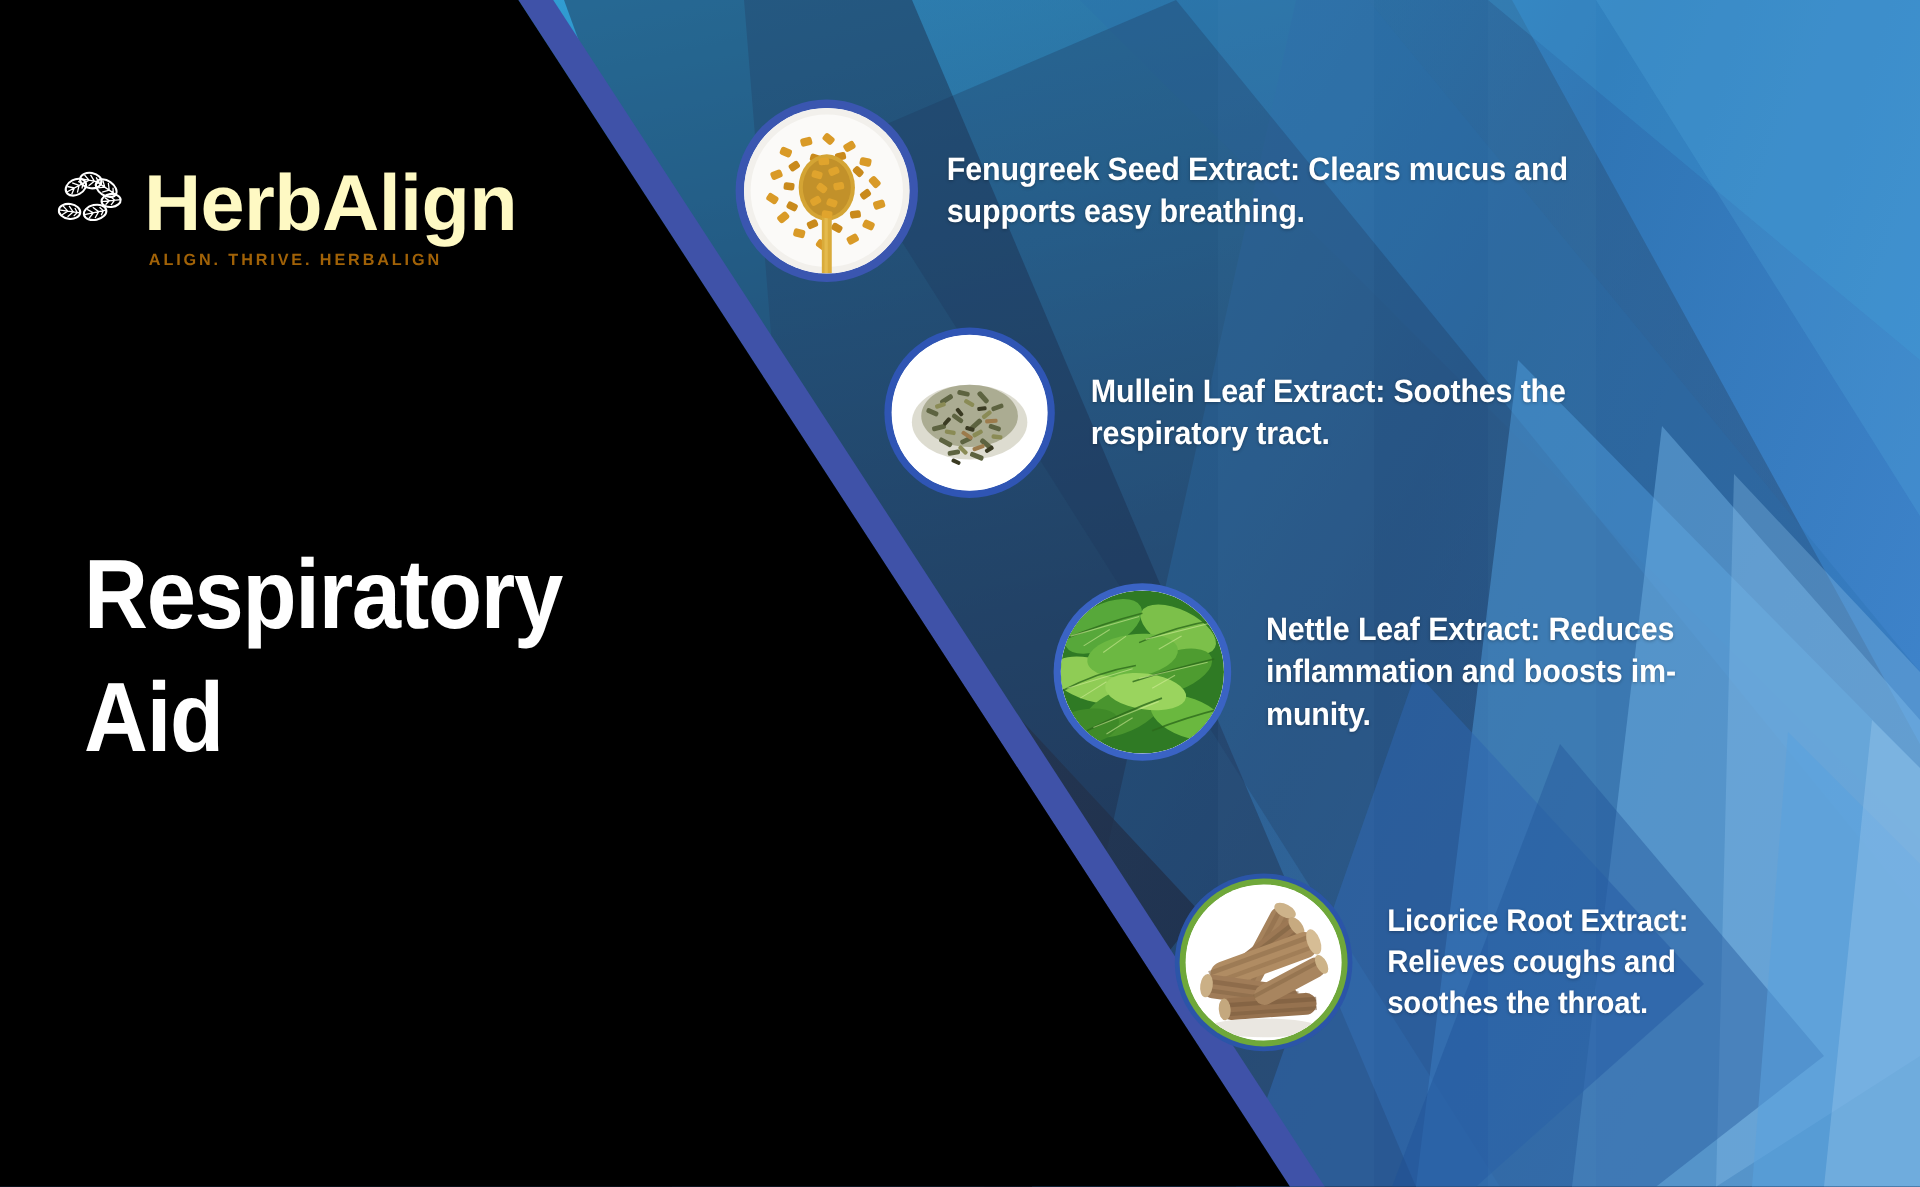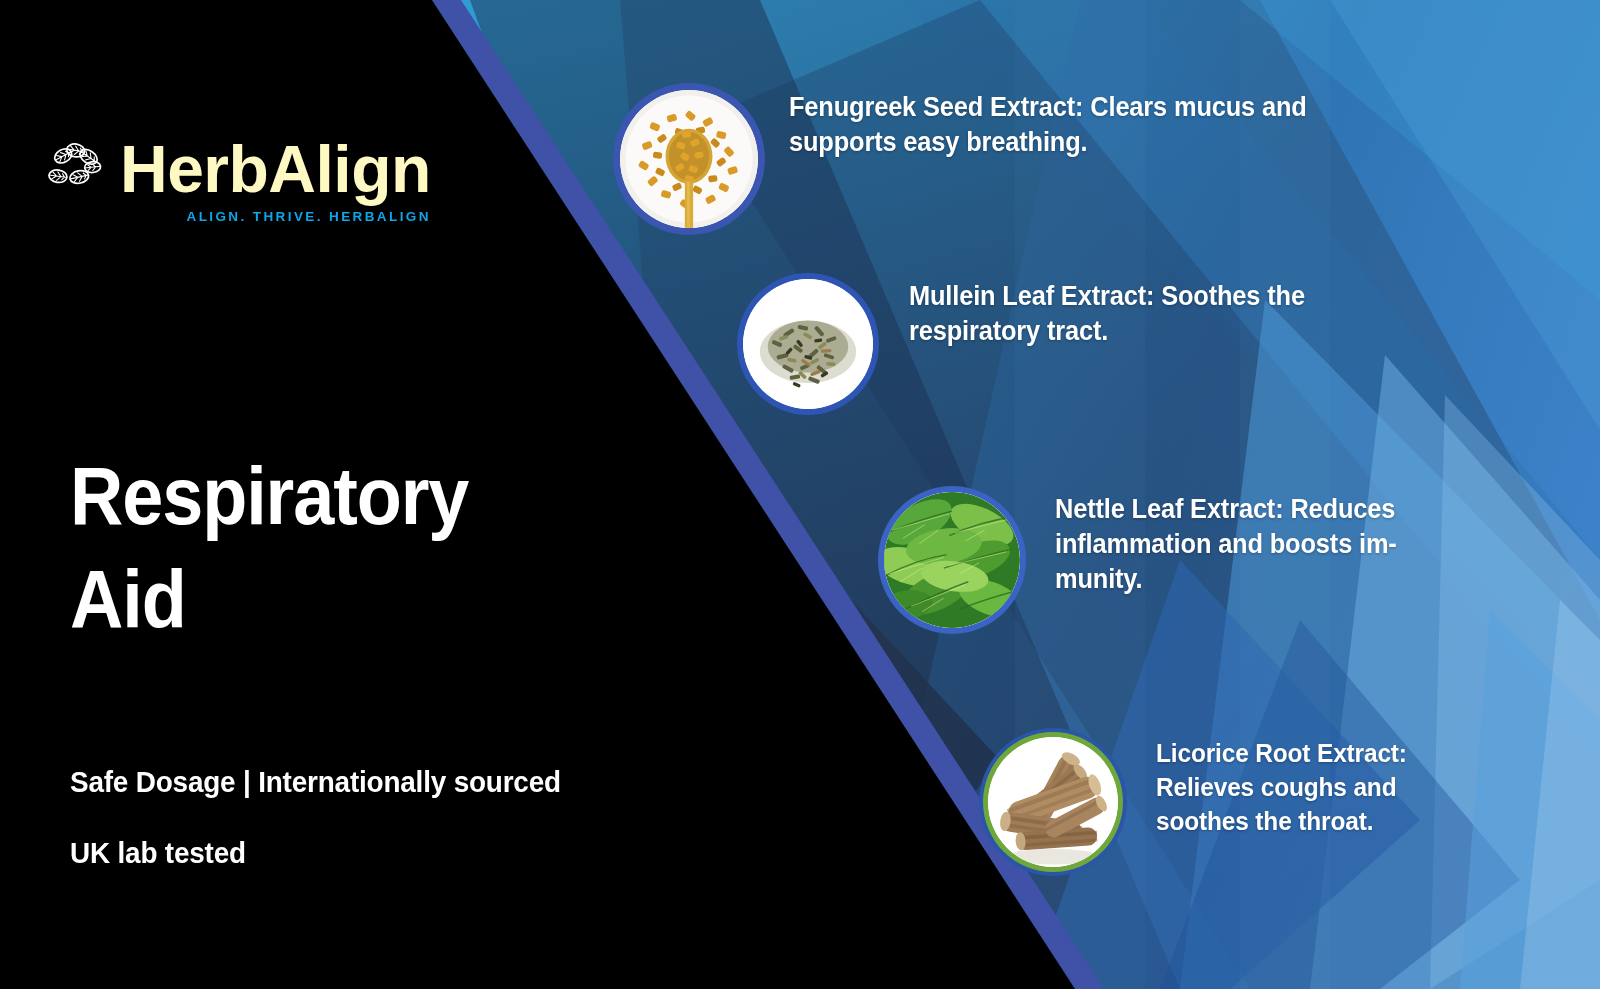--- a/index.html
+++ b/index.html
@@ -21,41 +21,41 @@
     z-index:5; pointer-events:none;
   }
   .logo-block { position:absolute; left:48px; top:136px; display:flex; align-items:flex-start; }
   .logo-mark { width:62px; height:56px; margin-top:4px; flex:0 0 auto; }
   .logo-text-wrap { margin-left:10px; }
   .logo-word {
     color:#fef9c3; font-size:66px; font-weight:700; letter-spacing:-0.5px;
     line-height:1.0; font-family:"Liberation Sans", sans-serif;
   }
   .logo-tagline {
-    color:#0ea5e9; font-size:13.5px; font-weight:700; letter-spacing:2.4px;
-    margin-top:7px; text-align:right; padding-left:4px;
+    color:#a16207; font-size:13.5px; font-weight:700; letter-spacing:2.4px;
+    margin-top:7px; text-align:left; padding-left:4px;
   }
 
   .headline {
     position:absolute; left:70px; top:444px;
     color:#fff; font-size:82px; font-weight:700; line-height:1.26;
     letter-spacing:-1.2px;
     font-family:"Liberation Sans", sans-serif;
     transform:scaleX(0.90); transform-origin:left top;
   }
   .claims { position:absolute; left:70px; top:765px; }
   .claim-line {
     color:#fff; font-size:30px; font-weight:700; line-height:1.1;
     letter-spacing:-0.2px;
     transform:scaleX(0.93); transform-origin:left top;
   }
   .claim-line + .claim-line { margin-top:38px; }
 
   
-  .ingredient { position:absolute; display:flex; align-items:flex-start; z-index:6; }
+  .ingredient { position:absolute; display:flex; align-items:center; z-index:6; }
   .thumb {
     border-radius:50%; flex:0 0 auto; position:relative; overflow:hidden;
     background:#fff;
   }
   .thumb-inner { position:absolute; inset:0; border-radius:50%; overflow:hidden; }
   .thumb svg { display:block; width:100%; height:100%; }
   .ing-text {
     color:#fff; font-weight:700; line-height:1.30;
     letter-spacing:-0.15px;
     transform:scaleX(0.94); transform-origin:left center;
@@ -181,24 +181,20 @@
         <div class="logo-word">HerbAlign</div>
         <div class="logo-tagline">ALIGN. THRIVE. HERBALIGN</div>
       </div>
     </div>
 
     <div class="headline">
       <div>Respiratory</div>
       <div>Aid</div>
     </div>
 
-    <div class="claims">
-      <div class="claim-line">Safe Dosage | Internationally sourced</div>
-      <div class="claim-line">UK lab tested</div>
-    </div>
   </div>
 
   <div class="ingredient" id="ing-0">
     <div class="thumb" style="box-shadow:0 0 0 7px #3a56b0;">
       <div class="thumb-inner">
         <svg viewBox="0 0 100 100">
           <rect width="100" height="100" fill="#f2f0ec"></rect>
           <circle cx="50" cy="50" r="46" fill="#fbfaf8"></circle>
           <g fill="#d99a27">
             <rect x="22" y="24" width="7" height="5" rx="1.6" transform="rotate(22 25 26)"></rect>

